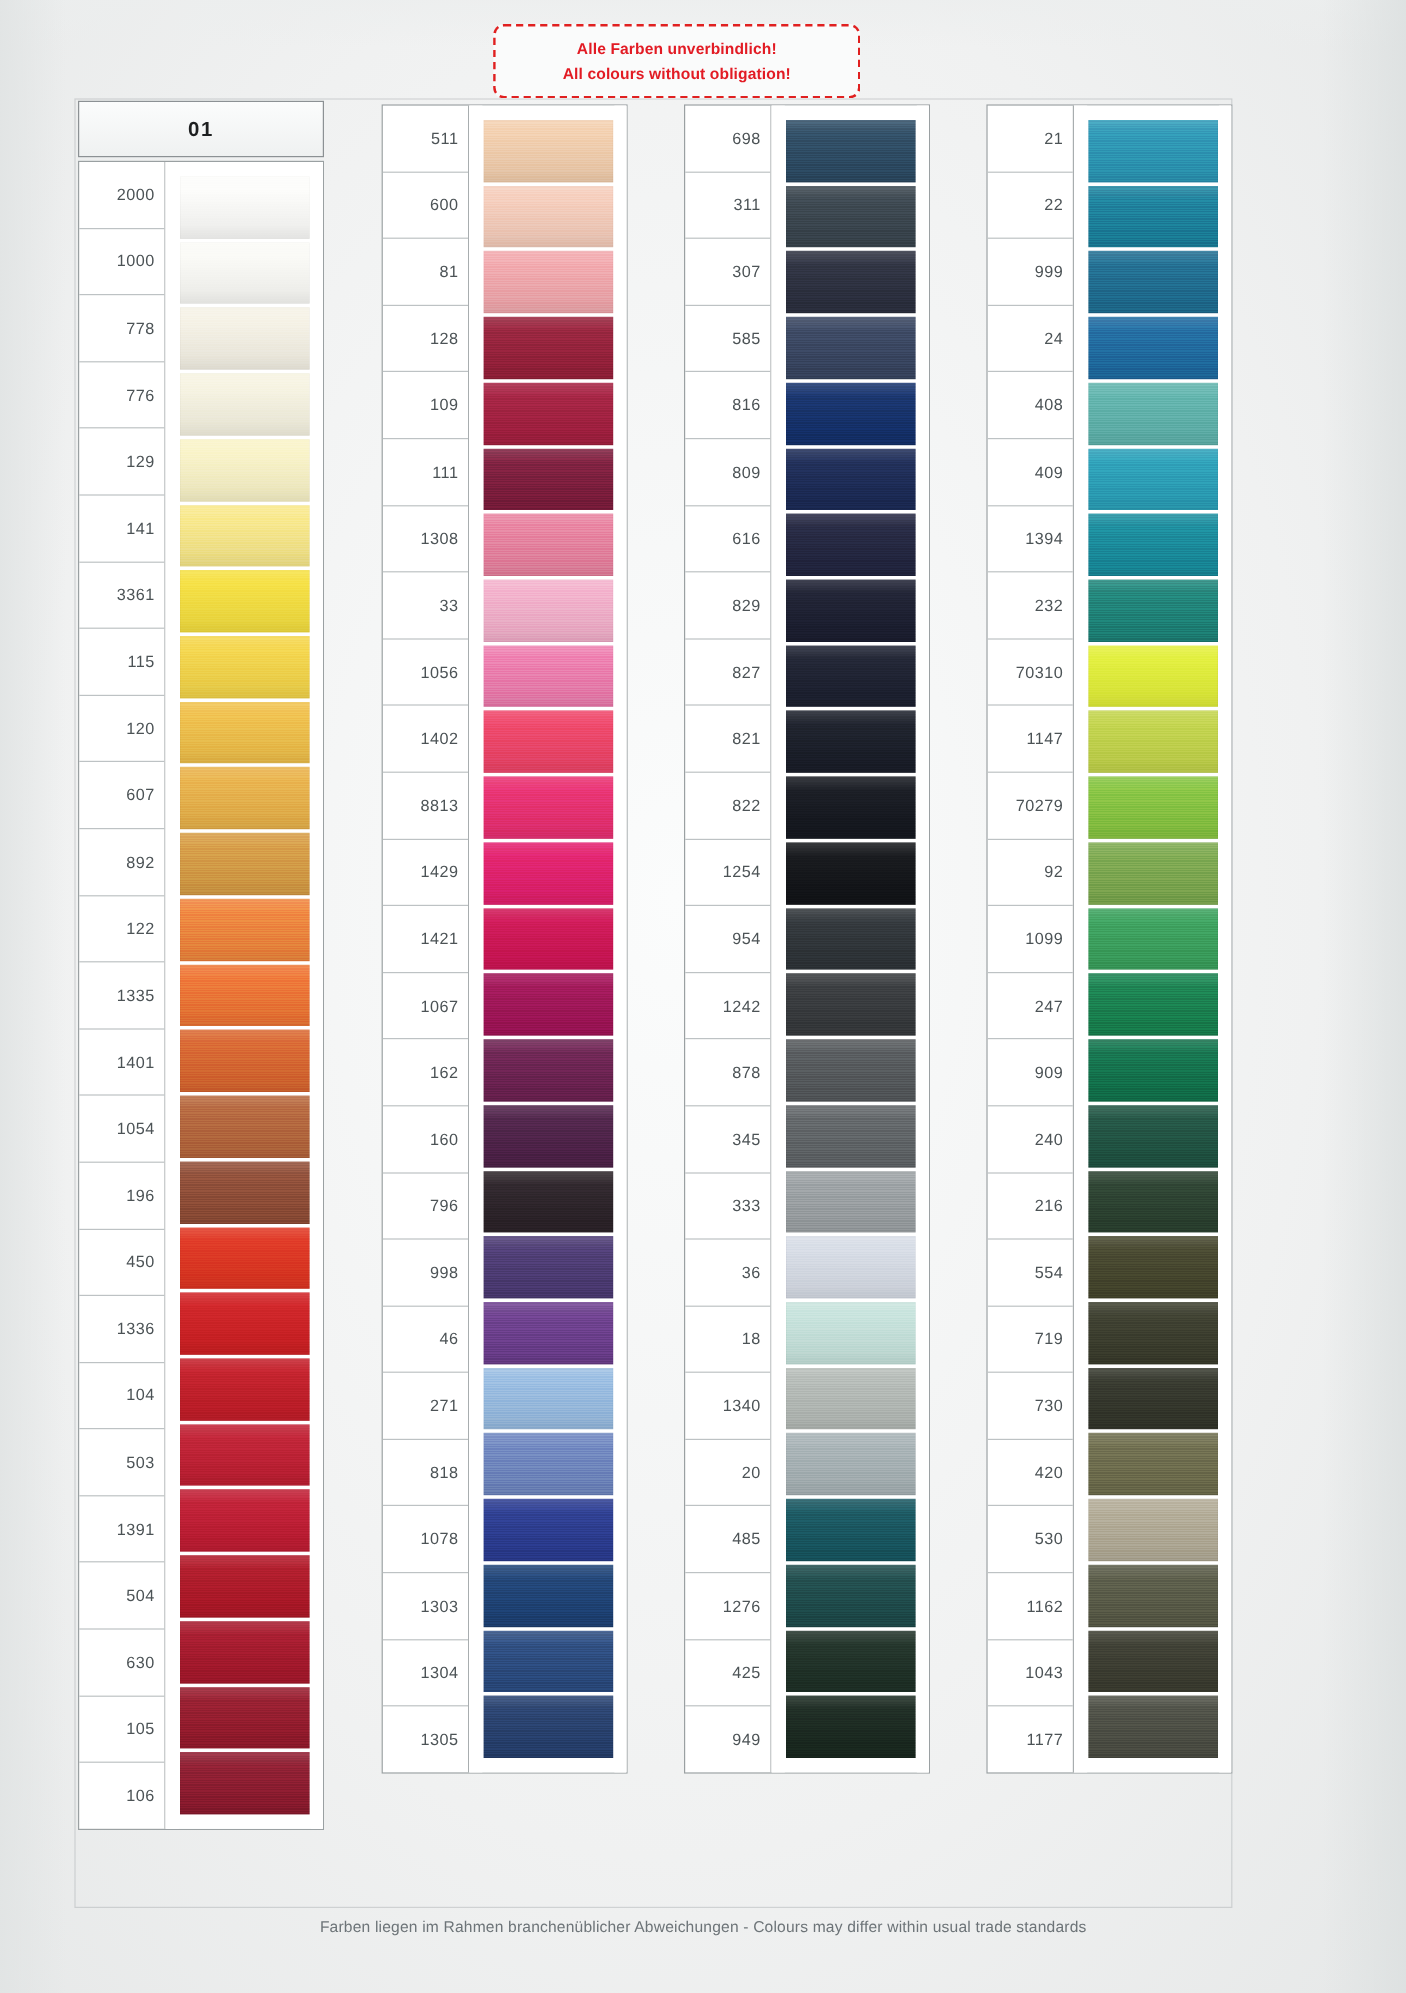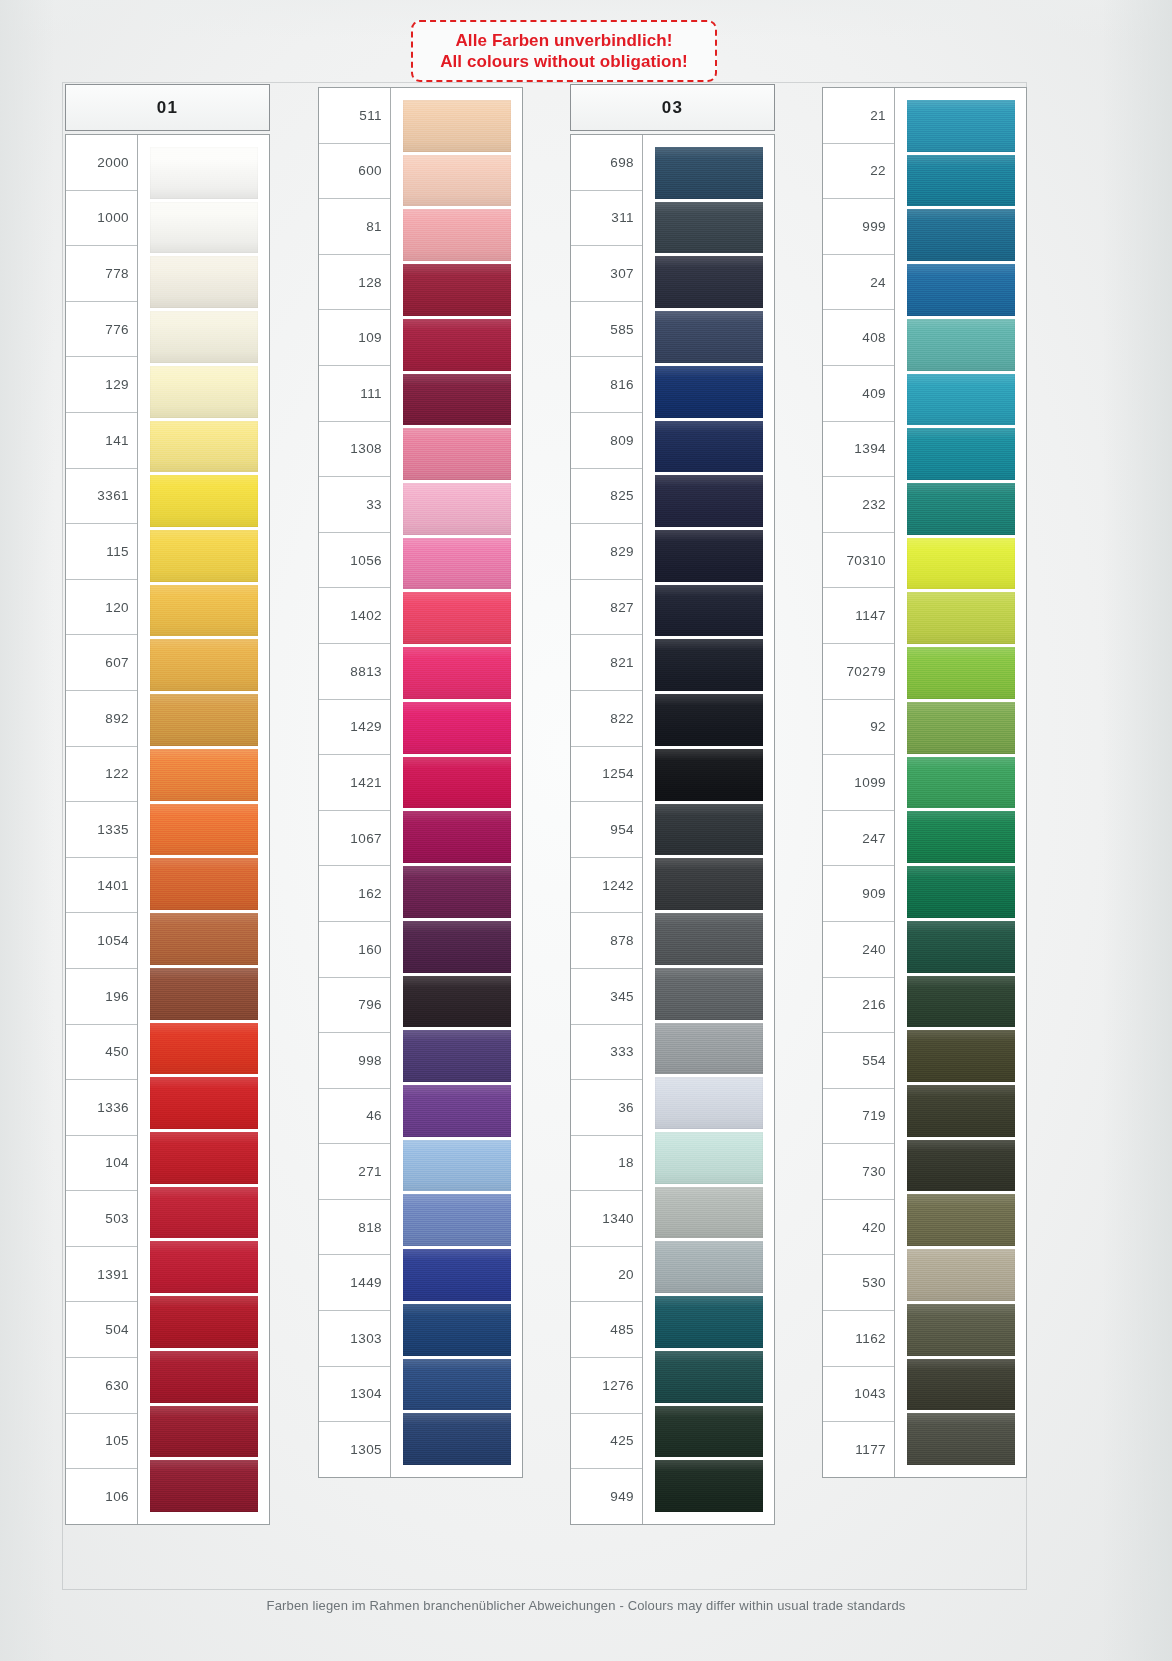--- a/index.html
+++ b/index.html
@@ -30,21 +30,21 @@
     border: 2.5px dashed #e02020;
     border-radius: 9px;
     background: #fafbfb;
     display: flex; flex-direction: column;
     align-items: center; justify-content: center;
     z-index: 6;
   }
   .notice-line {
     color: #e21b24;
     font-weight: bold;
-    font-size: 17px;
+    font-size: 13px;
     letter-spacing: 0.1px;
     line-height: 21px;
     white-space: nowrap;
   }
 
   
   .chart { position:absolute; left:0; top:0; width:1172px; height:1413px;border-radius:31px; }
 
   .column {
     position: absolute;
@@ -324,21 +324,21 @@
           <div class="lbl">1429</div>
           <div class="lbl">1421</div>
           <div class="lbl">1067</div>
           <div class="lbl">162</div>
           <div class="lbl">160</div>
           <div class="lbl">796</div>
           <div class="lbl">998</div>
           <div class="lbl">46</div>
           <div class="lbl">271</div>
           <div class="lbl">818</div>
-          <div class="lbl">1449</div>
+          <div class="lbl">1078</div>
           <div class="lbl">1303</div>
           <div class="lbl">1304</div>
           <div class="lbl">1305</div>
         </div>
       <div class="swatches">
           <div class="sw" style="background: rgb(243, 207, 174);">
             <div class="tex"></div>
             <div class="sheen"></div>
           </div>
           <div class="sw" style="background: rgb(246, 205, 187);">
@@ -435,30 +435,29 @@
           </div>
           <div class="sw" style="background: rgb(38, 63, 109);">
             <div class="tex"></div>
             <div class="sheen"></div>
           </div>
         </div>
     </div>
   </div>
 
   <div class="column col-3">
-    <div class="col-head">03</div>
     <div class="col-body">
       <div class="labels">
           <div class="lbl">698</div>
           <div class="lbl">311</div>
           <div class="lbl">307</div>
           <div class="lbl">585</div>
           <div class="lbl">816</div>
           <div class="lbl">809</div>
-          <div class="lbl">825</div>
+          <div class="lbl">616</div>
           <div class="lbl">829</div>
           <div class="lbl">827</div>
           <div class="lbl">821</div>
           <div class="lbl">822</div>
           <div class="lbl">1254</div>
           <div class="lbl">954</div>
           <div class="lbl">1242</div>
           <div class="lbl">878</div>
           <div class="lbl">345</div>
           <div class="lbl">333</div>

